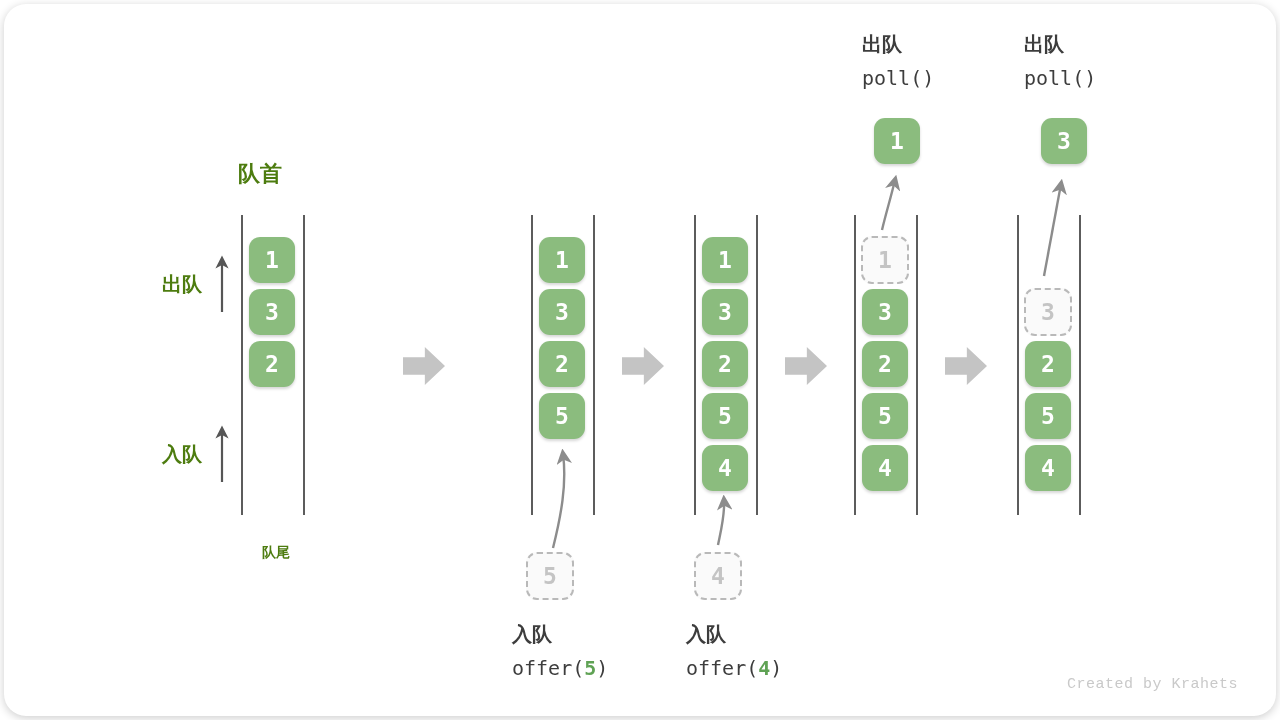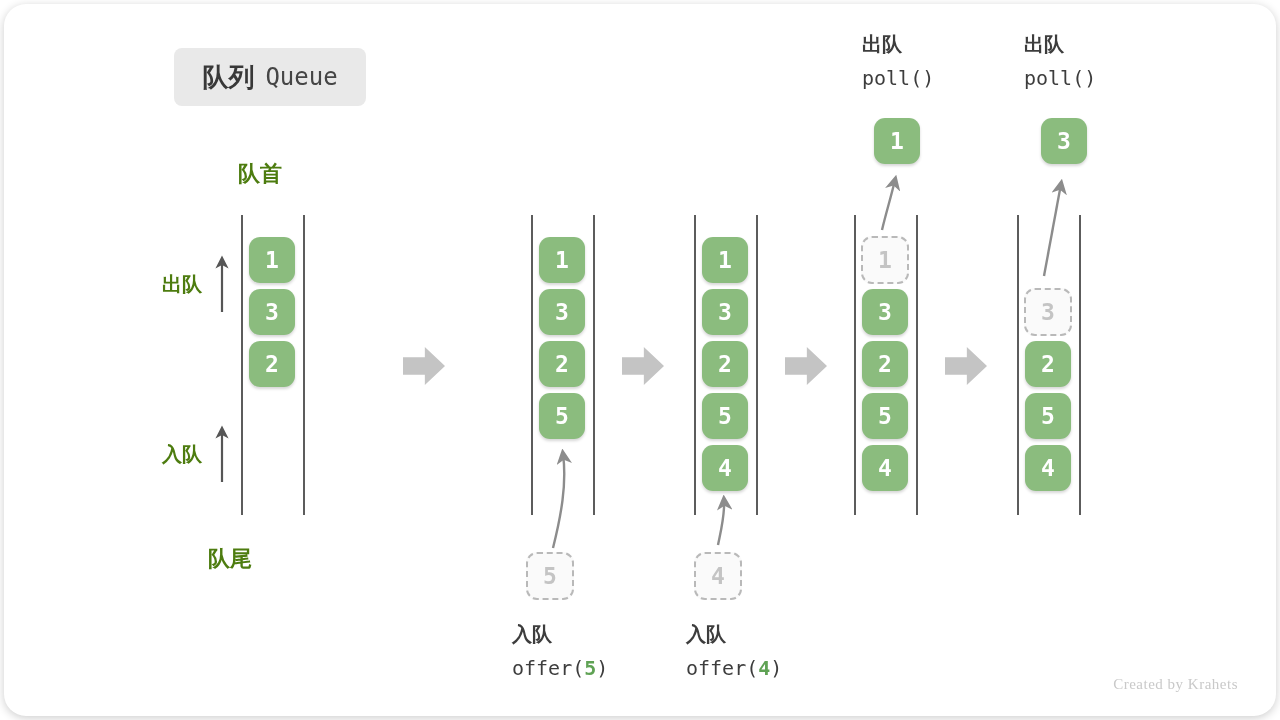--- a/index.html
+++ b/index.html
@@ -8,21 +8,21 @@
         font-family:"Liberation Sans",sans-serif;}
 
   .badge{position:absolute;left:170px;top:44px;width:192px;height:58px;
          background:var(--badge-bg,#e9e9e9);border-radius:8px;
          display:flex;align-items:center;justify-content:center;gap:11px;}
   .badge-zh{font-weight:700;font-size:26px;color:#383838;}
   .badge-en{font-family:"DejaVu Sans Mono",monospace;font-size:24px;color:#454545;}
 
   .lbl{position:absolute;font-weight:700;color:#4d7c0f;}
   .lbl-front{left:200px;top:155px;width:112px;text-align:center;font-size:22px;}
-  .lbl-rear{left:204px;top:540px;width:112px;font-size:22px;}
+  .lbl-rear{left:216px;top:540px;width:112px;text-align:center;font-size:14px;}
   .lbl-side{width:72px;text-align:right;font-size:20px;}
   .lbl-dequeue{left:126px;top:267px;}
   .lbl-enqueue{left:126px;top:437px;}
 
   .col-line{position:absolute;width:1.6px;background:#5c5c5c;}
 
   .cell{position:absolute;box-sizing:border-box;width:46px;height:46px;border-radius:11px;
         display:flex;align-items:center;justify-content:center;
         font-family:"DejaVu Sans Mono",monospace;font-weight:700;font-size:23px;}
   .cell.solid{background:var(--green,#8bbc7e);color:#fff;box-shadow:0 2px 3px rgba(0,0,0,.16);}
@@ -32,32 +32,28 @@
   .cap{position:absolute;color:#3d3d3d;white-space:nowrap;}
   .cap-label{font-weight:700;font-size:20px;line-height:28px;}
   .cap-code{font-family:"DejaVu Sans Mono",monospace;font-size:20px;margin-top:8px;color:#3d3d3d;}
   .cap-code .arg{color:var(--green-text,#5fa254);font-weight:700;}
 
   .step-arrow{position:absolute;width:42px;height:38px;background:var(--arrow-gray,#c4c4c4);
               clip-path:polygon(0% 27%,52% 27%,52% 0%,100% 50%,52% 100%,52% 73%,0% 73%);}
 
   .overlay{position:absolute;left:0;top:0;pointer-events:none;}
 
-  .watermark{position:absolute;right:38px;top:672px;font-family:Liberation Serif, serif;
+  .watermark{position:absolute;right:38px;top:672px;font-family:Liberation Mono, monospace;
              font-size:15px;color:var(--watermark,#c9c9c9);letter-spacing:.5px;}
 </style>
 </head>
 <body>
 
 <div class="card">
 
-  <div class="badge">
-    <span class="badge-zh">队列</span>
-    <span class="badge-en">Queue</span>
-  </div>
 
   <div class="lbl lbl-front">队首</div>
   <div class="lbl lbl-rear">队尾</div>
   <div class="lbl lbl-side lbl-dequeue">出队</div>
   <div class="lbl lbl-side lbl-enqueue">入队</div>
 
   <div id="columns">
       <div class="col-line" style="left: 237px; top: 211px; height: 300px; position: absolute;"></div>
       <div class="col-line" style="left: 299px; top: 211px; height: 300px; position: absolute;"></div>
       <div class="cell solid" style="left: 245px; top: 233px; position: absolute;">1</div>

